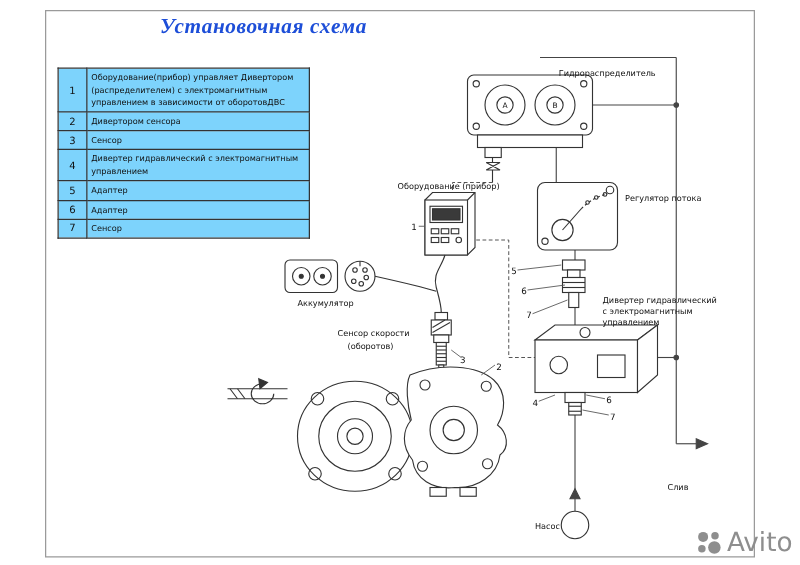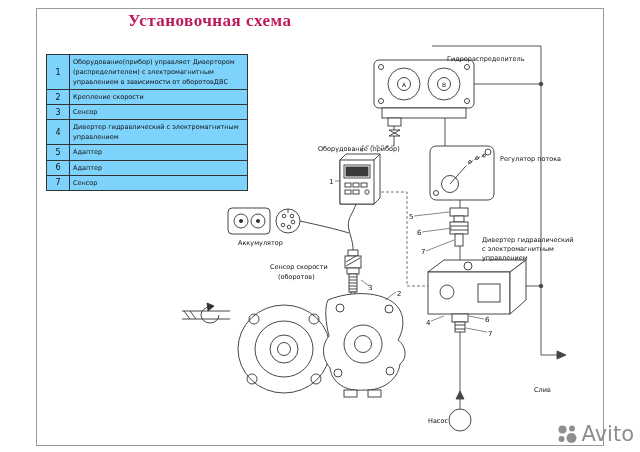--- a/index.html
+++ b/index.html
@@ -1,20 +1,20 @@
 <!DOCTYPE html>
 <html><head>
 <meta charset="utf-8">
 <style>
   html,body{margin:0;padding:0;background:#fff;}
   .page{position:relative;width:640px;height:452px;background:#fff;overflow:hidden;
         font-family:"DejaVu Sans",sans-serif;}
   .frame{position:absolute;left:36px;top:8px;width:566px;height:436px;border:1px solid #9a9a9a;}
   .title{position:absolute;left:128px;top:11px;font-family:"Liberation Serif",serif;
-         font-weight:bold;font-size:17px;color:#be185d;letter-spacing:0.5px;}
+         font-weight:bold;font-size:17px;color:#1d4ed8;letter-spacing:0.5px;font-style:italic;}
   .legend{position:absolute;left:46px;top:54px;border-collapse:collapse;width:202px;table-layout:fixed;}
   .legend td{border:1px solid #333;color:#111;vertical-align:middle;background:#7dd3fc;}
   .legend td.num{width:20px;text-align:center;font-size:8px;padding:1px;}
   .legend td.desc{font-size:6.5px;line-height:1.55;padding:2px 3px;word-wrap:break-word;}
   svg text{font-family:"DejaVu Sans",sans-serif;fill:#111;}
   .diagram{position:absolute;left:0;top:0;}
   .watermark{position:absolute;right:6px;bottom:6px;display:flex;align-items:center;gap:4px;
              color:#8e8e8e;font-size:21px;}
 </style>
 </head>
@@ -27,21 +27,21 @@
   <div class="title">Установочная схема</div>
 
   <table class="legend">
     <tbody>
       <tr>
         <td class="num">1</td>
         <td class="desc">Оборудование(прибор) управляет Дивертором (распределителем) с электромагнитным управлением в зависимости от оборотовДВС</td>
       </tr>
       <tr>
         <td class="num">2</td>
-        <td class="desc">Крепление скорости</td>
+        <td class="desc">Дивертором сенсора</td>
       </tr>
       <tr>
         <td class="num">3</td>
         <td class="desc">Сенсор</td>
       </tr>
       <tr>
         <td class="num">4</td>
         <td class="desc">Дивертер гидравлический с электромагнитным управлением</td>
       </tr>
       <tr>

